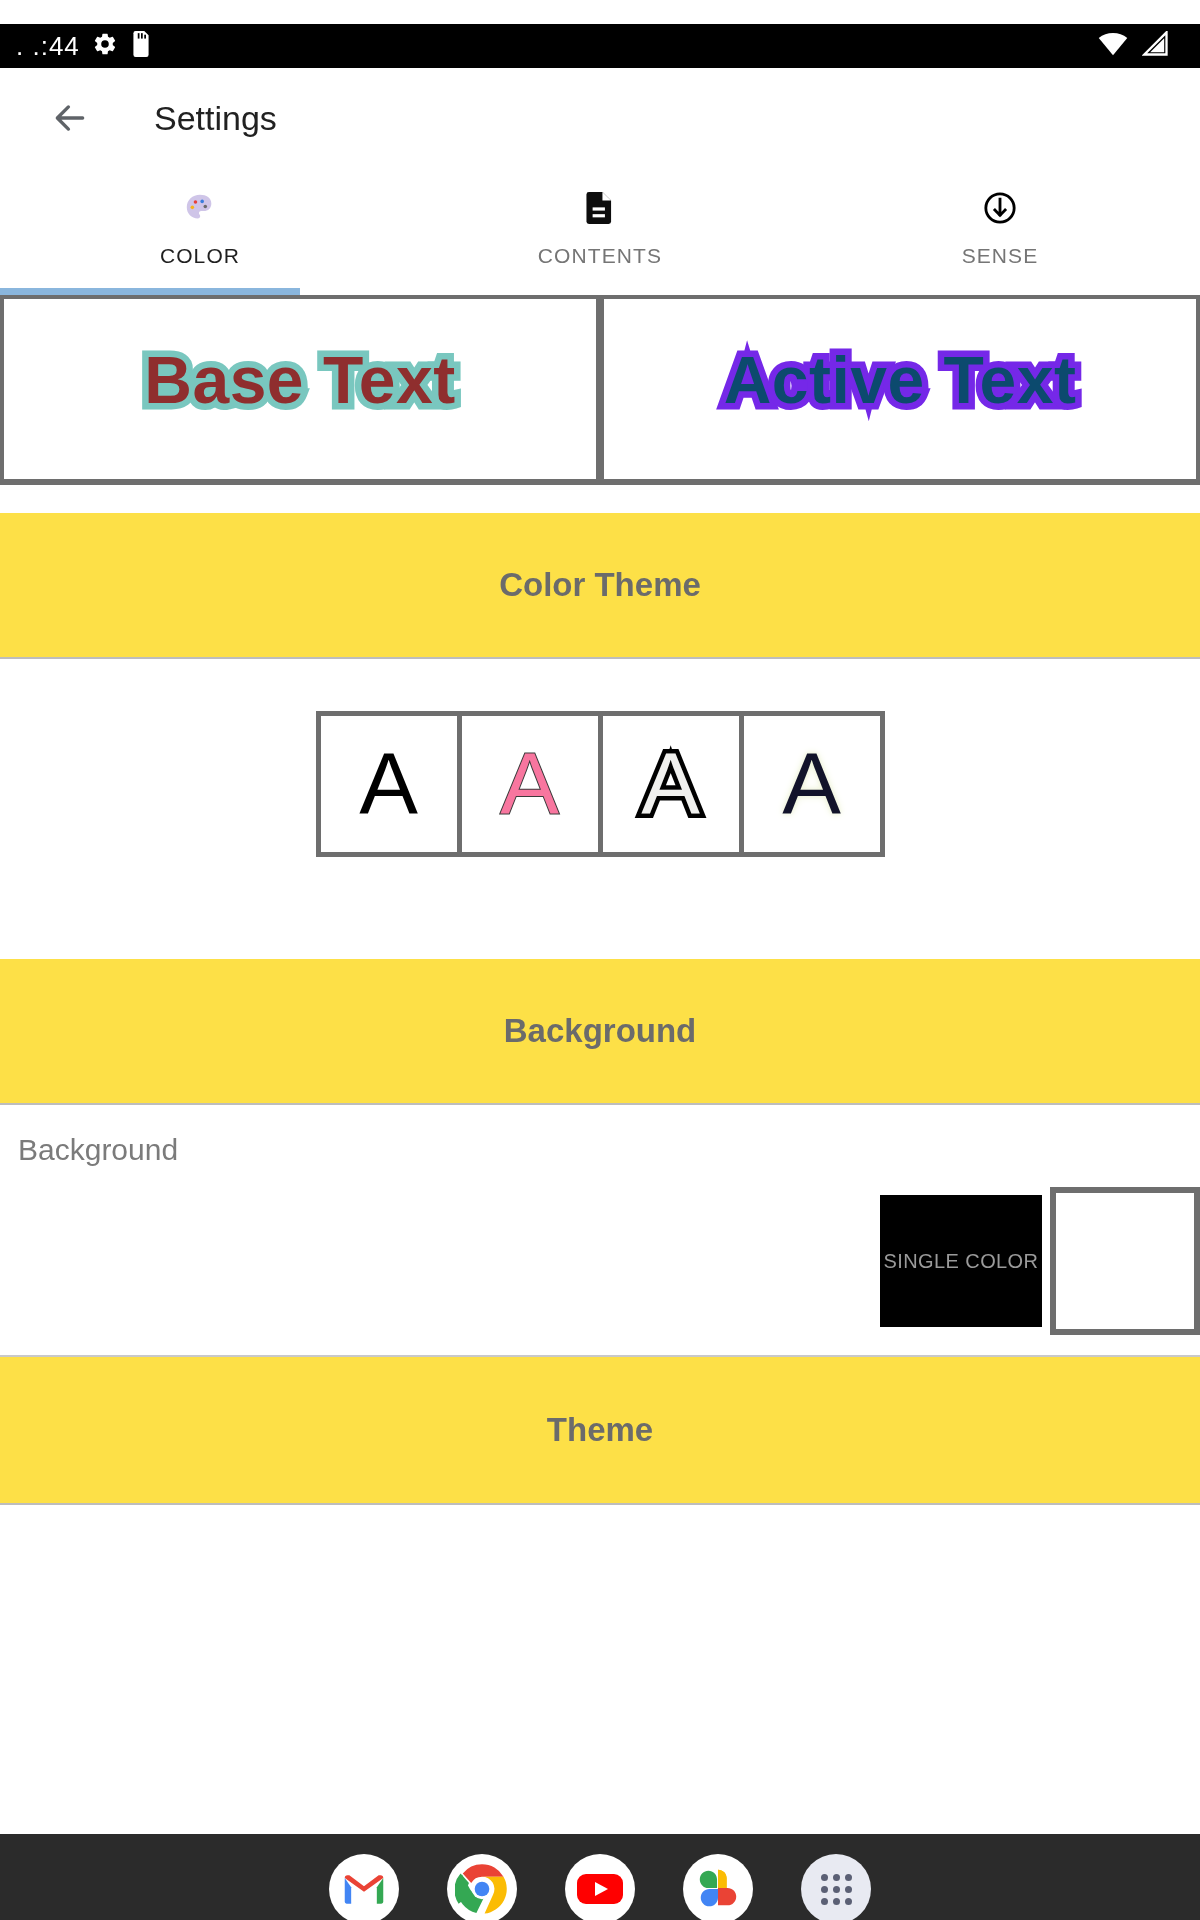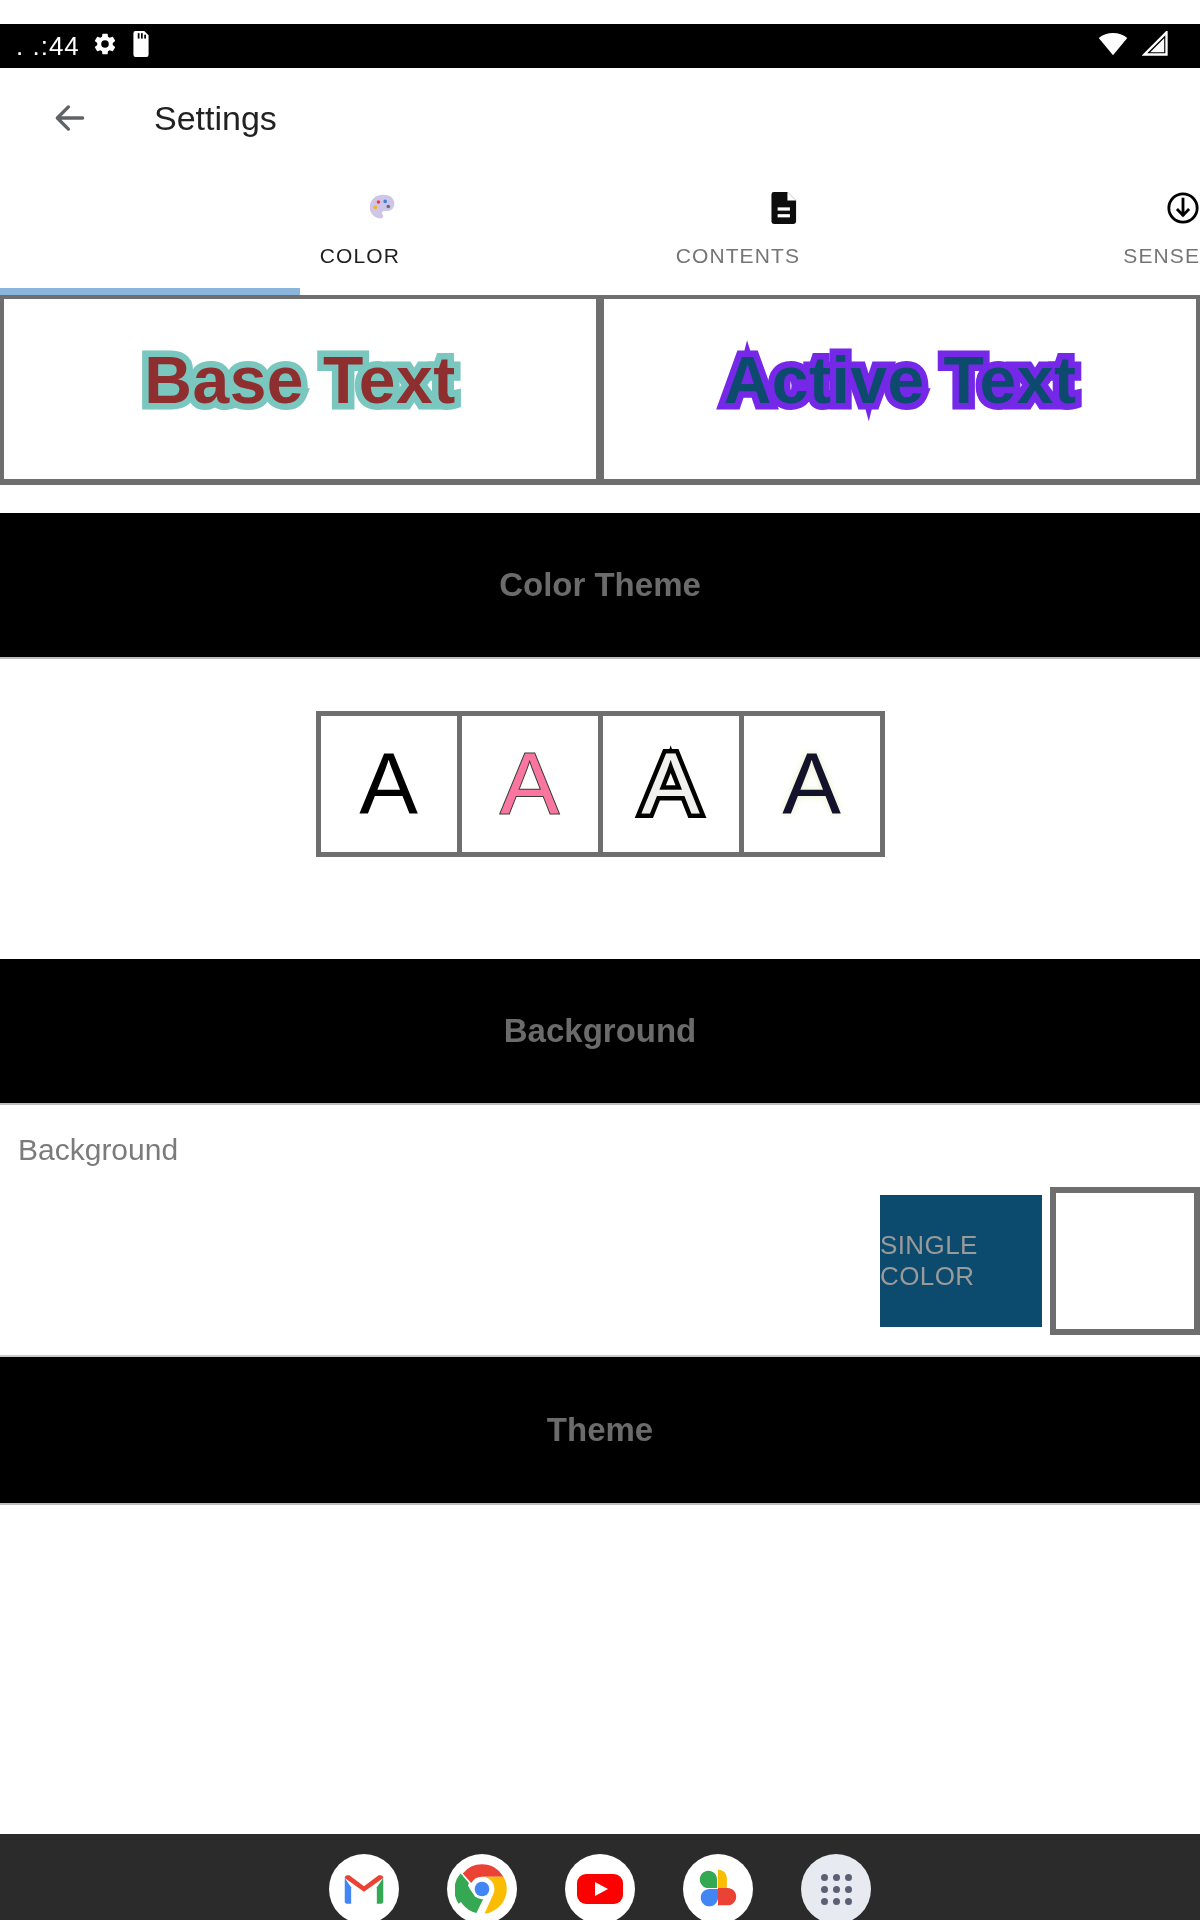--- a/index.html
+++ b/index.html
@@ -26,21 +26,21 @@
   .appbar {
     height: 100px; background: #fff; display: flex; align-items: center;
     padding-left: 48px; gap: 62px;
   }
   .back-btn { width: 44px; height: 44px; display: flex; align-items: center; justify-content: center; cursor: pointer; }
   .appbar-title { font-size: 34px; color: #212121; font-weight: 400; }
 
   
   .tabs { height: 127px; background: #fff; display: flex; position: relative; }
   .tab {
-    flex: 1; display: flex; flex-direction: column; align-items: flex-end;
+    flex: 1; display: flex; flex-direction: column; align-items: center;
     justify-content: flex-start; padding-top: 18px; cursor: pointer;
   }
   .tab-icon { height: 44px; display: flex; align-items: center; justify-content: center; font-size: 32px; }
   .tab-label { margin-top: 14px; font-size: 21px; letter-spacing: 1.1px; color: #757575; }
   .tab.active .tab-label { color: #1f1f1f; }
   .tab-indicator {
     position: absolute; bottom: 0; left: 0; width: 25%; height: 7px; background: #8ab6dd;
   }
 
   
@@ -60,21 +60,21 @@
     paint-order: stroke fill;
   }
   .active-text {
     color: #0c4a6e;
     -webkit-text-stroke: 13px #7528e8;
     paint-order: stroke fill;
   }
 
   
   .section-header {
-    background: #000000; height: 146px;
+    background: #fde047; height: 146px;
     display: flex; align-items: center; justify-content: center;
     border-bottom: 2px solid #bdbdbd;
   }
   .section-header-text { font-size: 33px; font-weight: 700; color: #6b6b6b; }
 
   
   .theme-row {
     background: #fff; height: 250px;
     display: flex; align-items: center; justify-content: center;
   }
@@ -94,23 +94,23 @@
   .bg-row { background: #fff; position: relative; height: 252px; border-bottom: 2px solid #c9c9c9; }
   .bg-row-label {
     position: absolute; left: 18px; top: 28px;
     font-size: 30px; color: #7b7b7b;
   }
   .bg-controls {
     position: absolute; right: 0; top: 90px;
     display: flex; align-items: flex-start;
   }
   .single-color-chip {
-    width: 162px; height: 132px; background: #0c4a6e;
+    width: 162px; height: 132px; background: #000000;
     display: flex; align-items: center; justify-content: center;
-    font-size: 26px; color: #9a9a9a; letter-spacing: 0.4px;
+    font-size: 20px; color: #9a9a9a; letter-spacing: 0.4px;
     cursor: pointer;
   }
   .color-preview-box {
     width: 150px; height: 148px; background: #fff;
     border: 6px solid #6e6e6e; margin-left: 8px; margin-top: -8px;
     cursor: pointer;
   }
 
   
   .dock {

